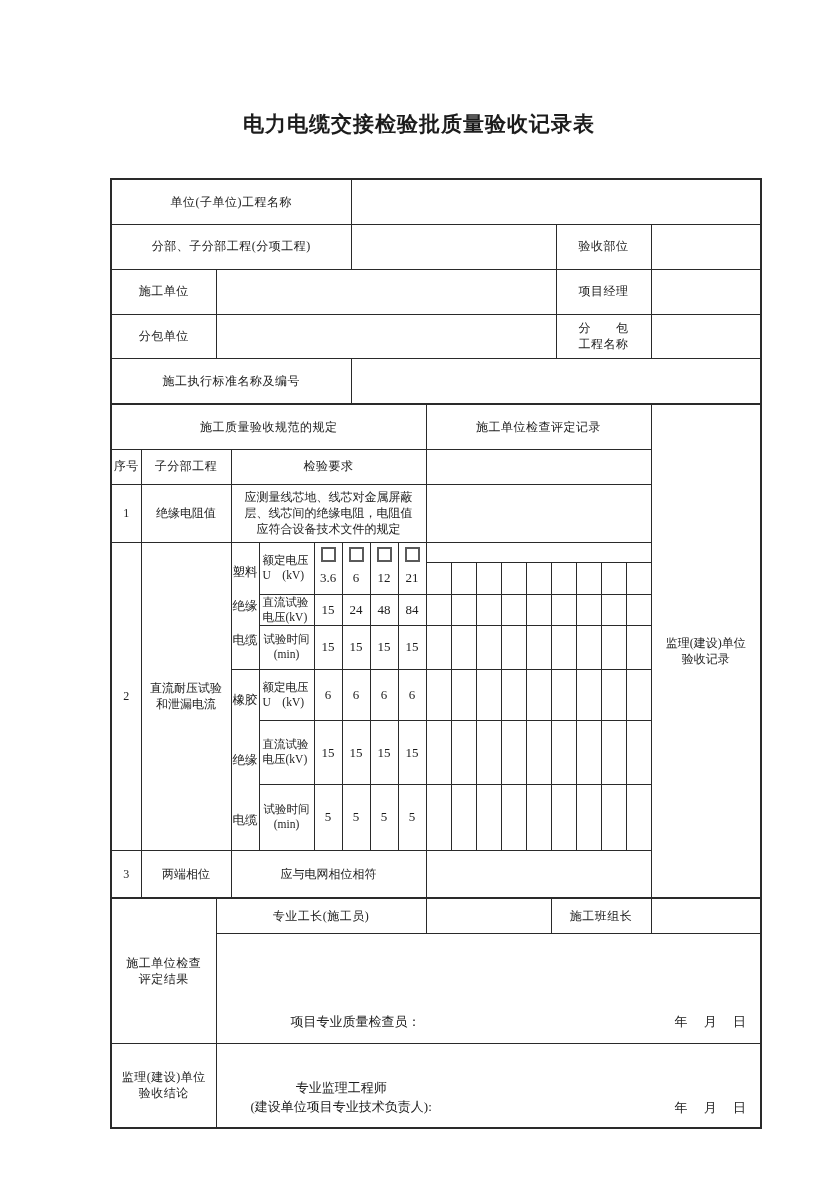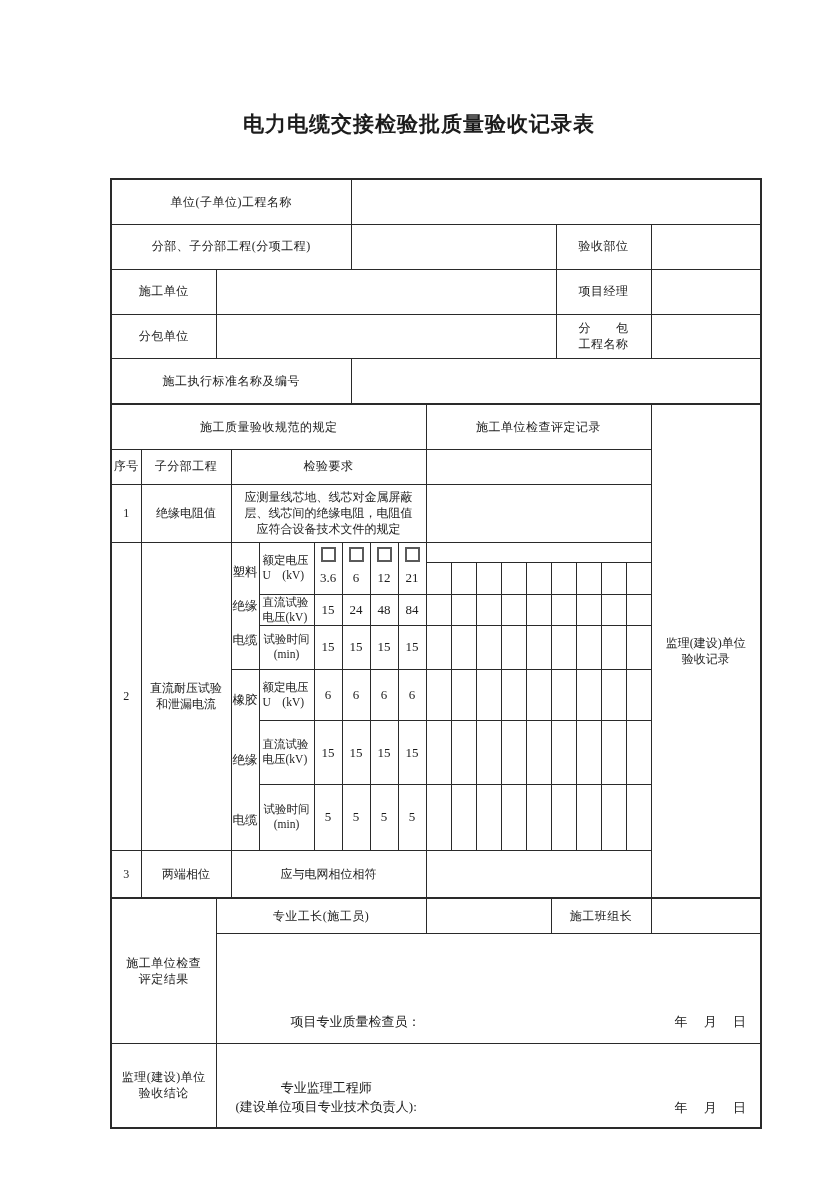--- a/index.html
+++ b/index.html
@@ -40,21 +40,21 @@
   }
   td.cbx-cell{border-bottom-style:hidden;vertical-align:middle;padding-top:2px;}
   td.num-cell{border-top-style:hidden;}
   .bigcell{vertical-align:bottom;}
   .sigrow{
     display:flex;justify-content:space-between;align-items:flex-end;
     padding:0 14px 12px 74px;font-size:13px;
   }
   .sigrow2{
     display:flex;justify-content:space-between;align-items:flex-end;
-    padding:0 14px 10px 19px;font-size:13px;
+    padding:0 14px 10px 34px;font-size:13px;
   }
   .sigblock{white-space:pre-line;text-align:center;line-height:1.45;}
   .datecell{white-space:normal;}
   .req{padding:2px 12px;}
 </style>
 </head>
 <body>
 
 <h1 class="page-title">电力电缆交接检验批质量验收记录表</h1>
 

